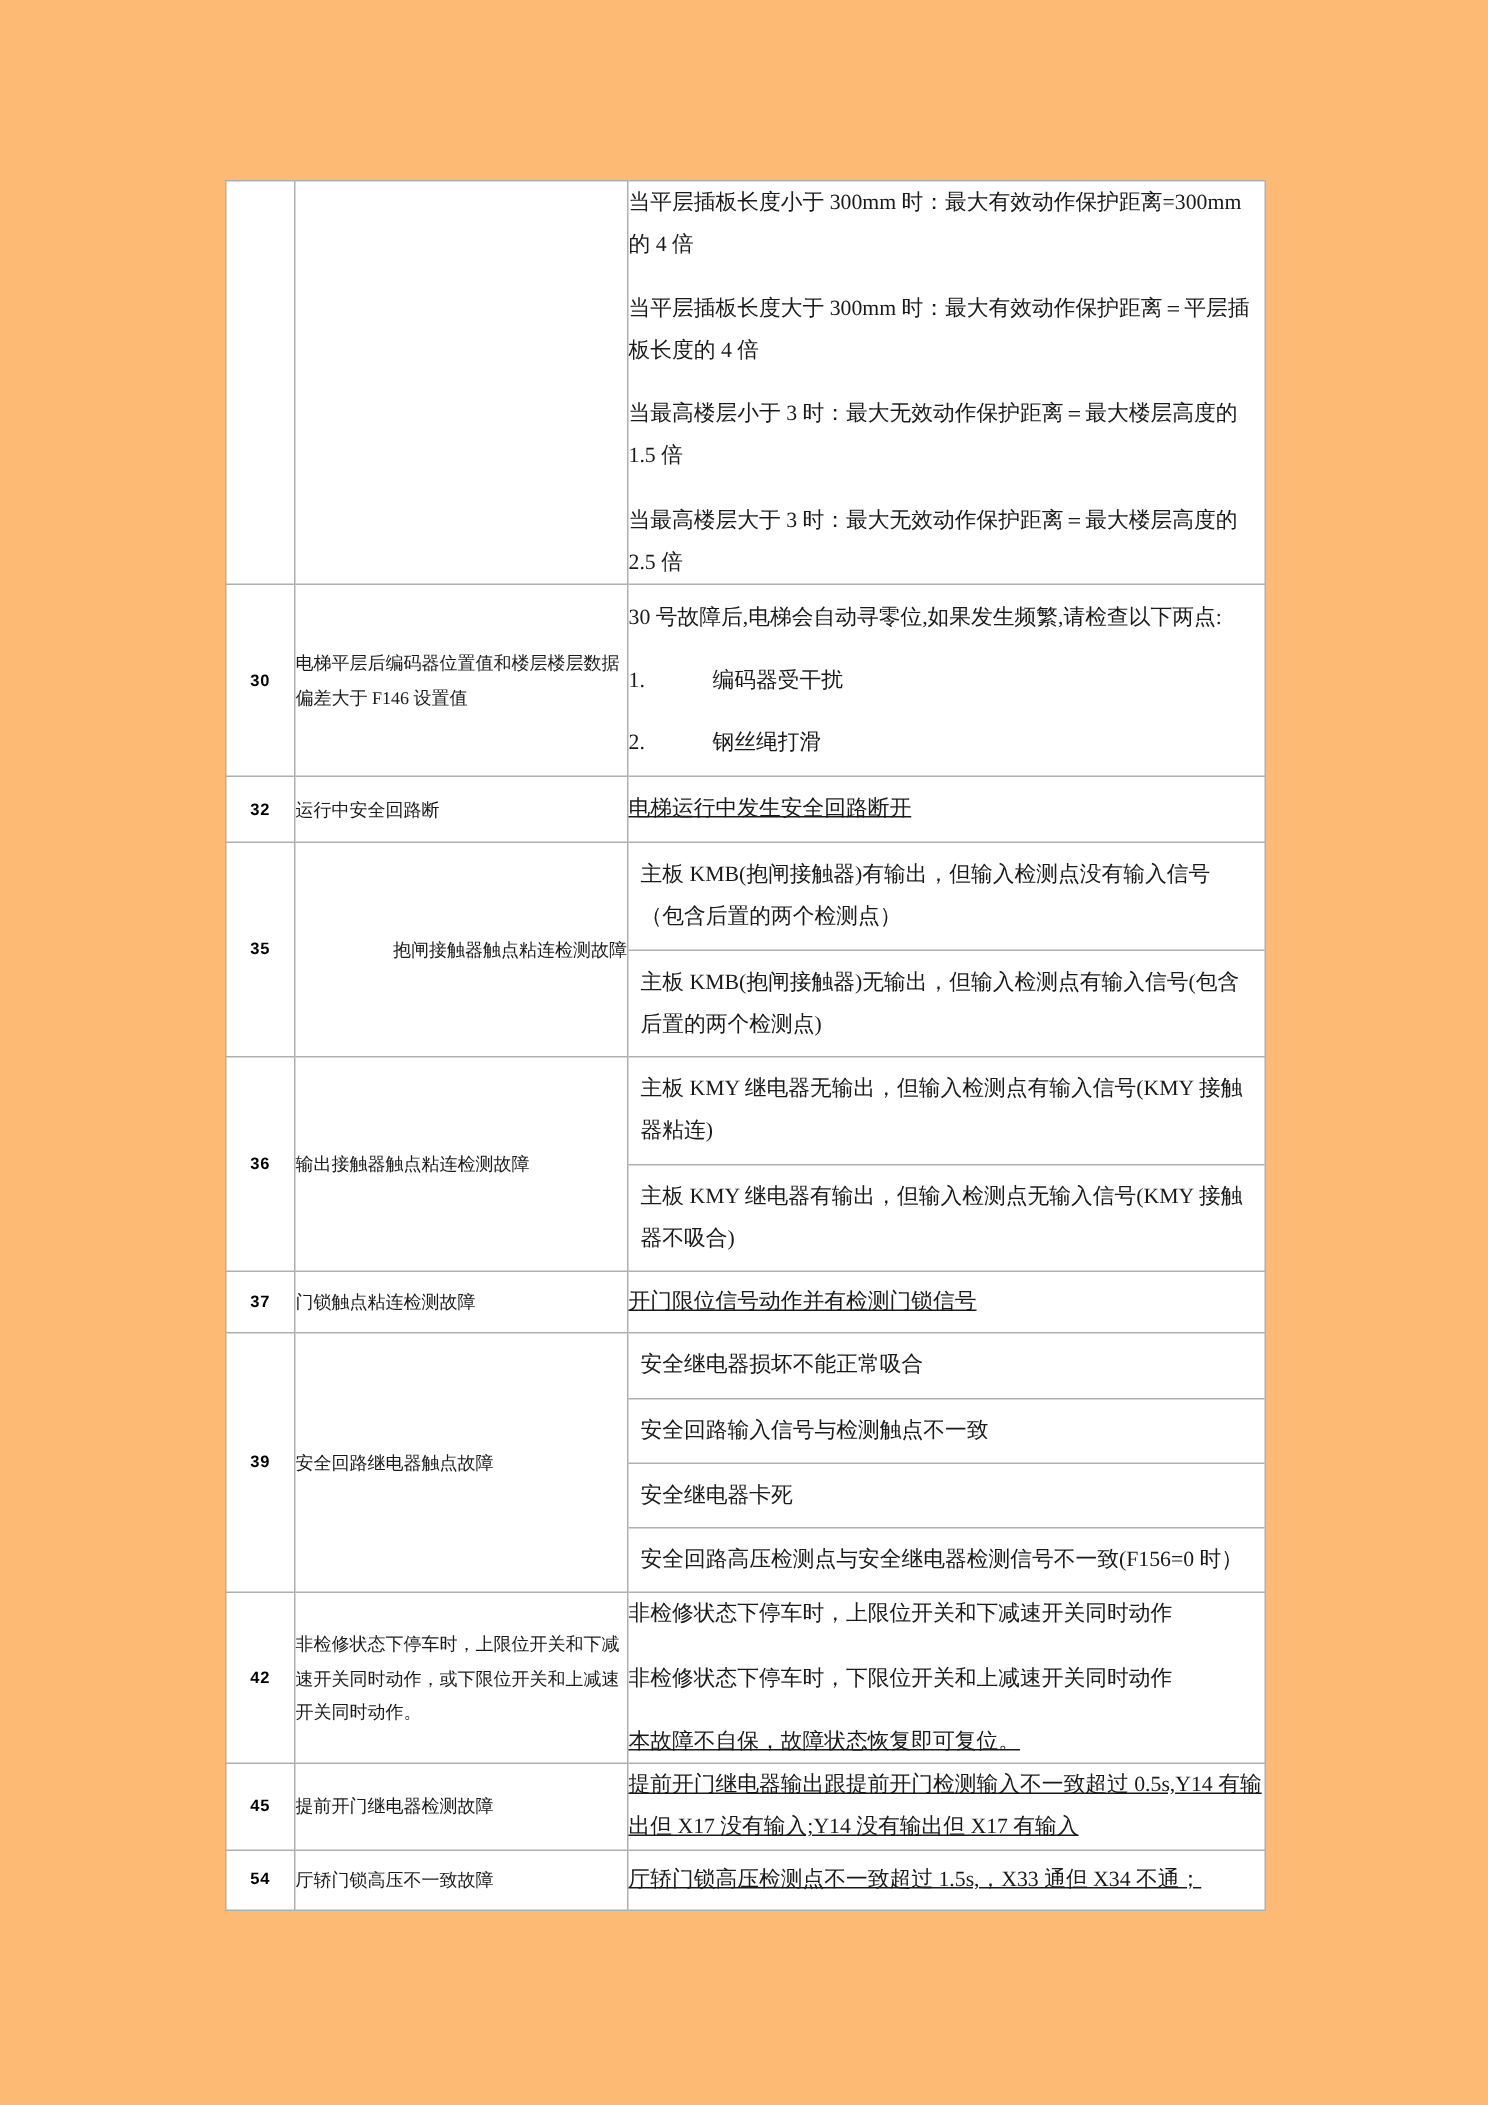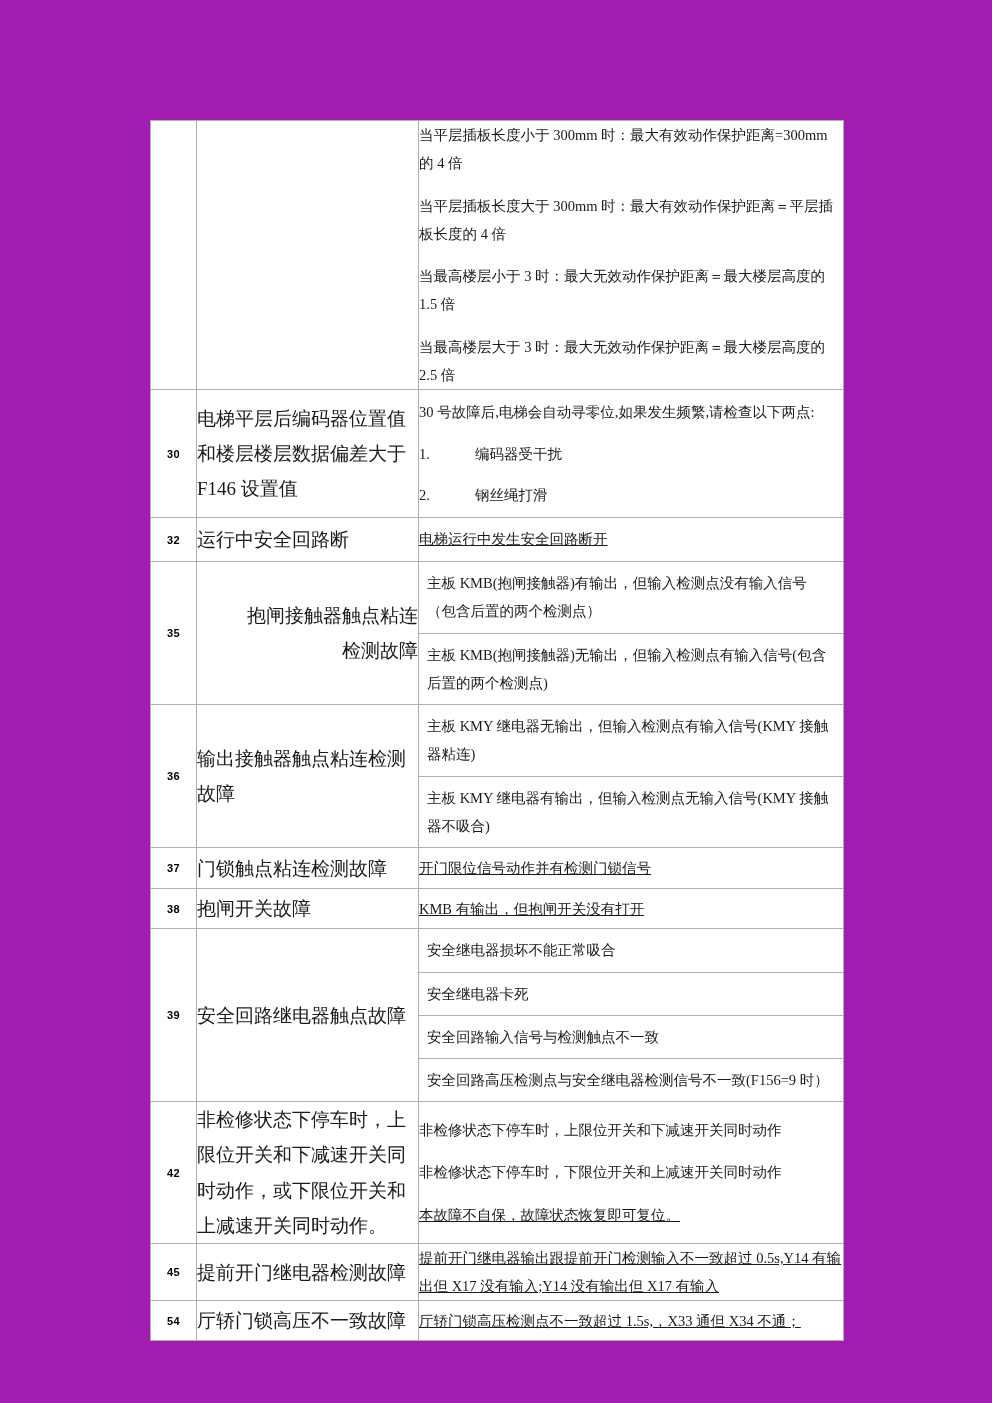--- a/index.html
+++ b/index.html
@@ -11,21 +11,21 @@
     width: 992px;
     height: 1403px;
     font-family: "Liberation Serif", "DejaVu Serif", serif;
     color: #1a1a1a;
     overflow: hidden;
   }
   .page {
     position: relative;
     width: 992px;
     height: 1403px;
-    background: #a21caf;
+    background: #fdba74;
     box-sizing: border-box;
   }
   .table-wrap {
     position: absolute;
     left: 150px;
     top: 120px;
     width: 693px;
   }
   table.fault-table {
     border-collapse: collapse;
@@ -47,21 +47,21 @@
     text-align: center;
     font-family: "Liberation Sans", "DejaVu Sans", sans-serif;
     font-weight: bold;
     font-size: 11px;
     color: #000;
     letter-spacing: 0.5px;
   }
   .code-cell.regular { font-weight: normal; }
 
   .name-cell {
-    font-size: 19px;
+    font-size: 12px;
     line-height: 1.85;
     padding: 7px 6px 7px 7px;
     color: #1a1a1a;
     margin-left: 44px;
   }
   .name-cell.center { text-align: right; padding-left: 48px; }
 
   .desc-cell {
     font-size: 14.5px;
     line-height: 1.95;
@@ -190,45 +190,38 @@
         </tr>
 
         <tr class="h-row-37">
           <td class="code-cell">37</td>
           <td class="name-cell">门锁触点粘连检测故障</td>
           <td class="desc-cell">
             <p class="tight">开门限位信号动作并有检测门锁信号</p>
           </td>
         </tr>
 
-        <tr class="h-row-38">
-          <td class="code-cell">38</td>
-          <td class="name-cell">抱闸开关故障</td>
-          <td class="desc-cell">
-            <p class="tight">KMB 有输出，但抱闸开关没有打开</p>
-          </td>
-        </tr>
 
         <tr>
           <td class="code-cell">39</td>
           <td class="name-cell">安全回路继电器触点故障</td>
           <td class="nopad">
             <table class="sub">
               <tbody>
                 <tr>
                     <td>安全继电器损坏不能正常吸合</td>
                   </tr>
                 <tr>
+                    <td>安全回路输入信号与检测触点不一致</td>
+                  </tr>
+                <tr>
                     <td>安全继电器卡死</td>
                   </tr>
                 <tr>
-                    <td>安全回路输入信号与检测触点不一致</td>
-                  </tr>
-                <tr>
-                    <td>安全回路高压检测点与安全继电器检测信号不一致(F156=9 时）</td>
+                    <td>安全回路高压检测点与安全继电器检测信号不一致(F156=0 时）</td>
                   </tr>
               </tbody>
             </table>
           </td>
         </tr>
 
         <tr>
           <td class="code-cell">42</td>
           <td class="name-cell">非检修状态下停车时，上限位开关和下减速开关同时动作，或下限位开关和上减速开关同时动作。</td>
           <td class="desc-cell">

